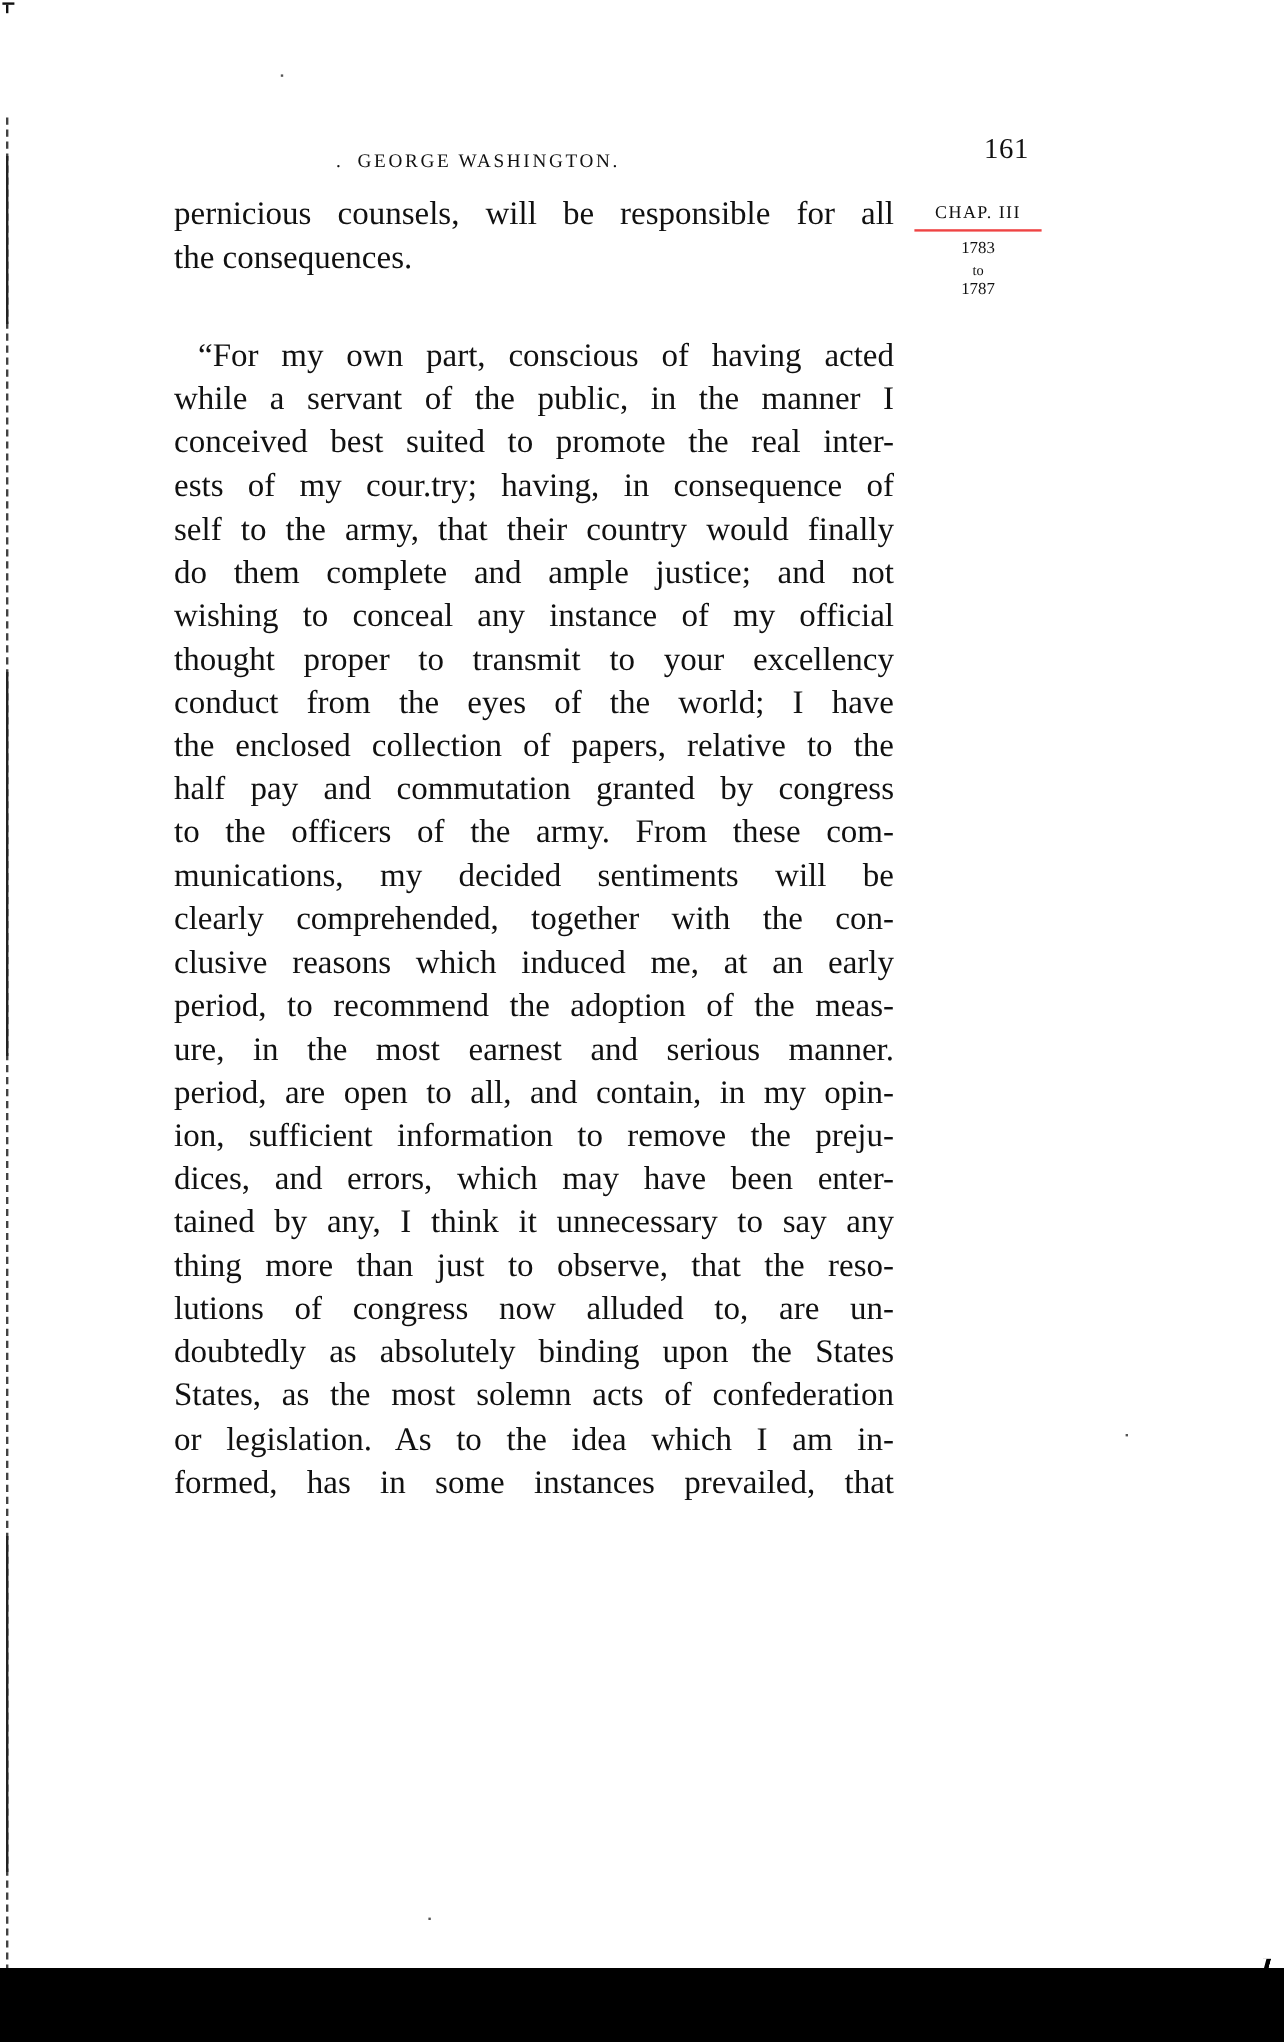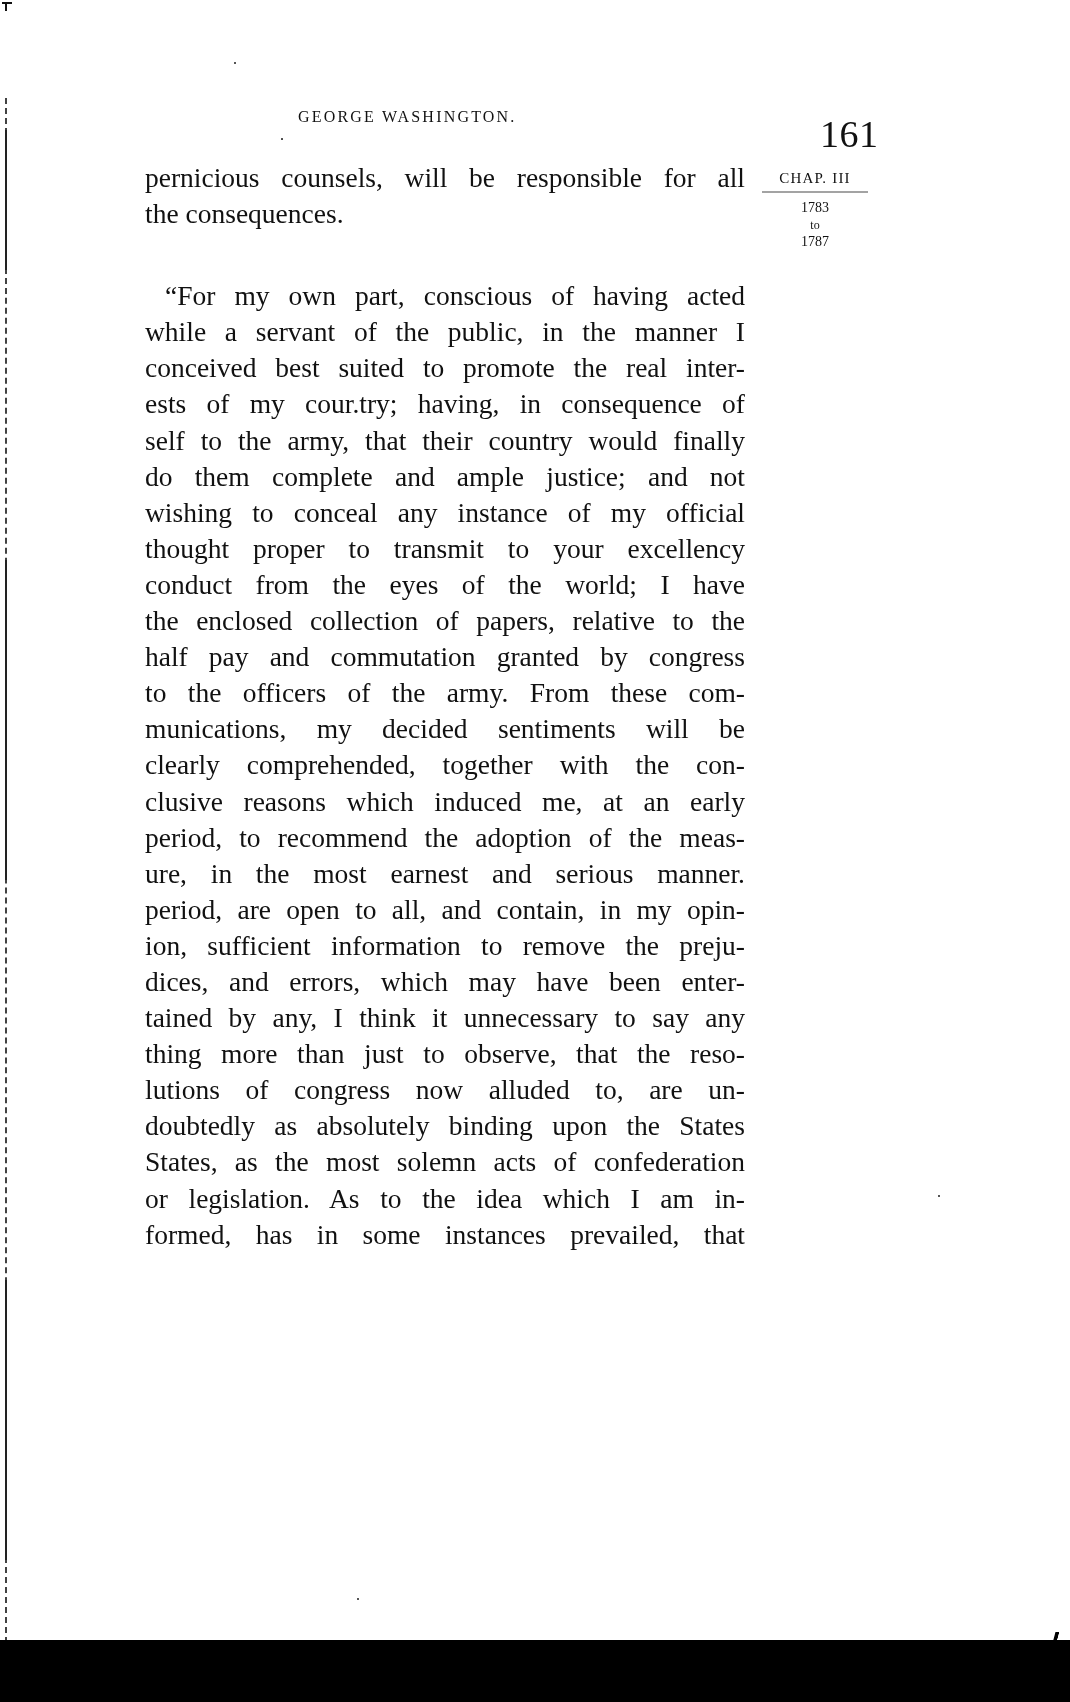--- a/index.html
+++ b/index.html
@@ -48,38 +48,38 @@
     width: 2px;
     height: 140px;
     background: #222;
   }
   .left-edge-solid.s2 { top: 560px; height: 320px; }
   .left-edge-solid.s3 { top: 1280px; height: 280px; }
 
   .running-head {
     position: absolute;
     left: 298px;
-    top: 108px;
+    top: 126px;
     font-size: 17px;
     letter-spacing: 2.2px;
     font-variant: small-caps;
     text-transform: uppercase;
     font-size: 16px;
   }
   .head-dot {
     position: absolute;
     left: 280px;
     top: 126px;
     font-size: 16px;
   }
   .page-number {
     position: absolute;
     left: 820px;
     top: 112px;
-    font-size: 38px;
+    font-size: 24px;
     letter-spacing: 0.5px;
   }
   .text-block {
     position: absolute;
     left: 145px;
     top: 160px;
     width: 600px;
     font-size: 27.5px;
     line-height: 36.1px;
   }
@@ -99,21 +99,21 @@
     top: 170px;
     width: 106px;
     text-align: center;
   }
   .chap-label {
     display: block;
     font-size: 15px;
     letter-spacing: 1.2px;
     text-transform: uppercase;
     padding-bottom: 4px;
-    border-bottom: 2px solid #a3a3a3;
+    border-bottom: 2px solid #ef4444;
     margin-bottom: 4px;
   }
   .year {
     display: block;
     font-size: 14px;
     line-height: 22px;
   }
   .year-to {
     display: block;
     font-size: 12px;

